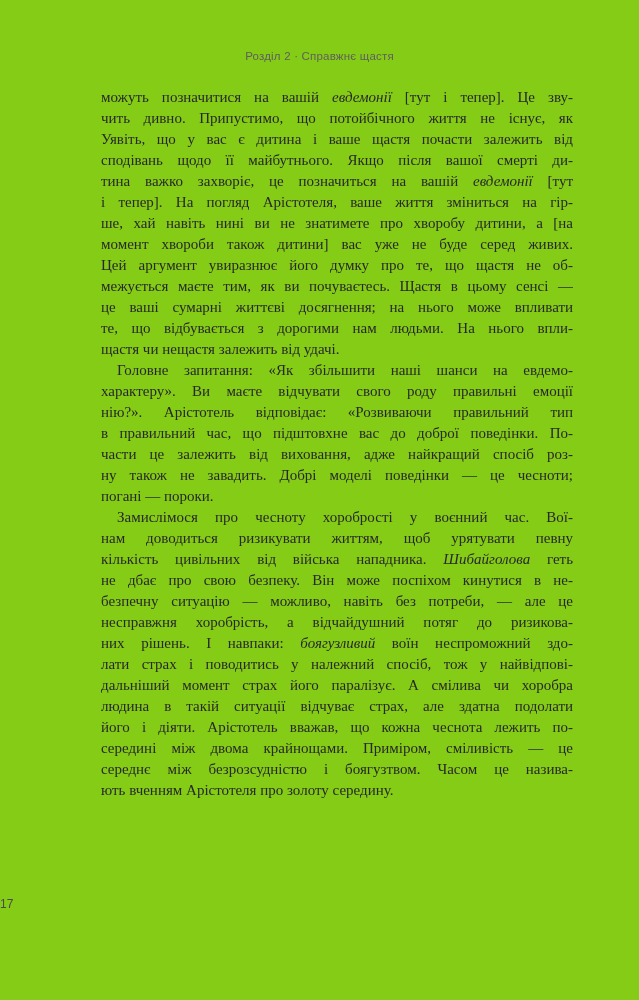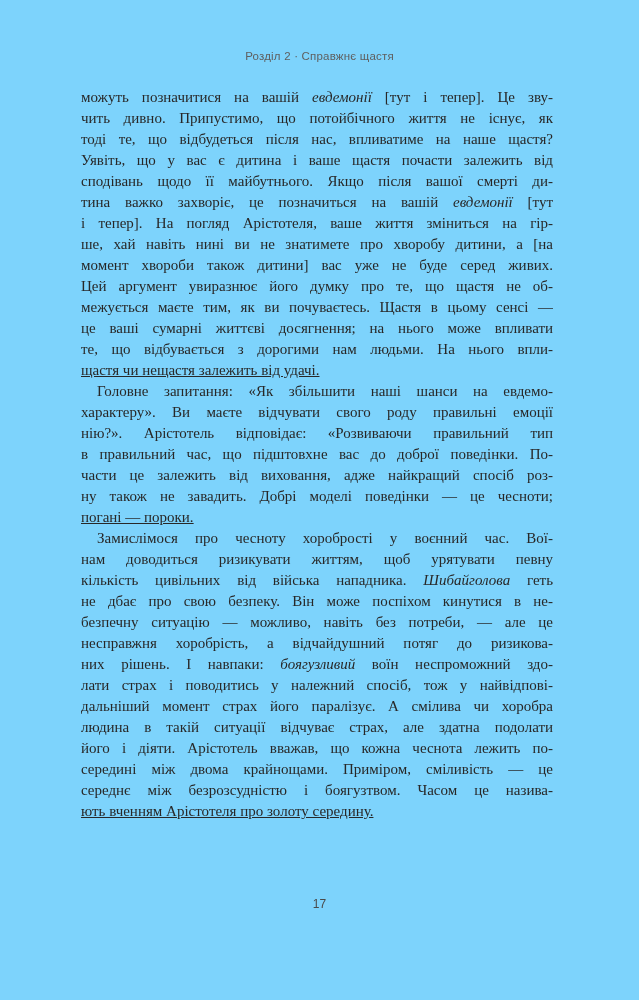--- a/index.html
+++ b/index.html
@@ -4,82 +4,79 @@
 <style>
   html, body {
     margin: 0;
     padding: 0;
     background: #ffffff;
   }
   .page {
     position: relative;
     width: 639px;
     height: 1000px;
-    background: #7dd3fc;
+    background: #84cc16;
     overflow: hidden;
   }
   .running-head {
     position: absolute;
     top: 50px;
     left: 0;
     width: 100%;
     text-align: center;
     font-family: "Liberation Sans", sans-serif;
     font-size: 11.5px;
     letter-spacing: 0.2px;
     color: #5f5f5f;
   }
   .body-text {
     position: absolute;
     top: 87px;
-    left: 81px;
+    left: 101px;
     width: 472px;
     font-family: "Liberation Serif", serif;
     font-size: 15px;
     color: #282828;
   }
   .text-line {
     height: 21px;
     line-height: 21px;
     overflow: hidden;
     text-align: justify;
     text-align-last: justify;
     white-space: normal;
   }
   .text-line.para-end {
     text-align-last: left;
-    text-decoration: underline;
   }
   .text-line.indent {
     text-indent: 16px;
   }
   .text-line em {
     font-style: italic;
   }
   .page-number {
     position: absolute;
     top: 897px;
     left: 0;
     width: 100%;
-    text-align: center;
     font-family: "Liberation Sans", sans-serif;
     font-size: 12px;
     color: #4a4a4a;
   }
 </style>
 </head>
 <body>
 
 <div class="page">
   <div class="running-head">Розділ 2 · Справжнє щастя</div>
 
   <div class="body-text">
       <div class="text-line"><span>можуть позначитися на вашій </span><em>евдемонії</em><span> [тут і тепер]. Це зву-</span></div>
       <div class="text-line"><span>чить дивно. Припустимо, що потойбічного життя не існує, як</span></div>
-      <div class="text-line"><span>тоді те, що відбудеться після нас, впливатиме на наше щастя?</span></div>
       <div class="text-line"><span>Уявіть, що у вас є дитина і ваше щастя почасти залежить від</span></div>
       <div class="text-line"><span>сподівань щодо її майбутнього. Якщо після вашої смерті ди-</span></div>
       <div class="text-line"><span>тина важко захворіє, це позначиться на вашій </span><em>евдемонії</em><span> [тут</span></div>
       <div class="text-line"><span>і тепер]. На погляд Арістотеля, ваше життя зміниться на гір-</span></div>
       <div class="text-line"><span>ше, хай навіть нині ви не знатимете про хворобу дитини, а [на</span></div>
       <div class="text-line"><span>момент хвороби також дитини] вас уже не буде серед живих.</span></div>
       <div class="text-line"><span>Цей аргумент увиразнює його думку про те, що щастя не об-</span></div>
       <div class="text-line"><span>межується маєте тим, як ви почуваєтесь. Щастя в цьому сенсі —</span></div>
       <div class="text-line"><span>це ваші сумарні життєві досягнення; на нього може впливати</span></div>
       <div class="text-line"><span>те, що відбувається з дорогими нам людьми. На нього впли-</span></div>

